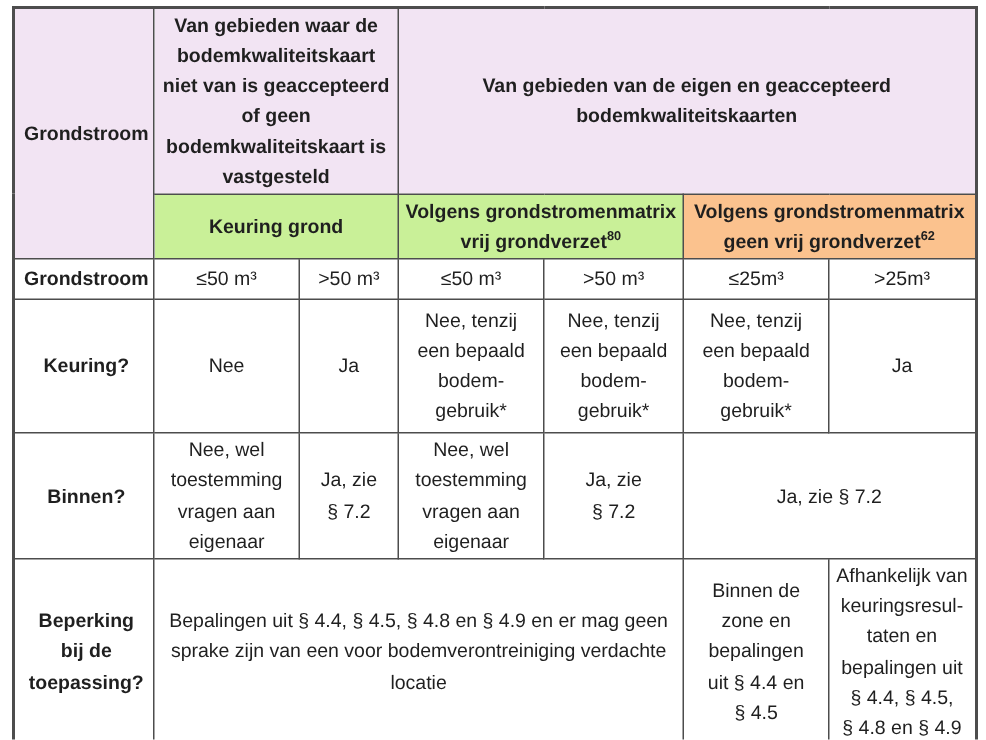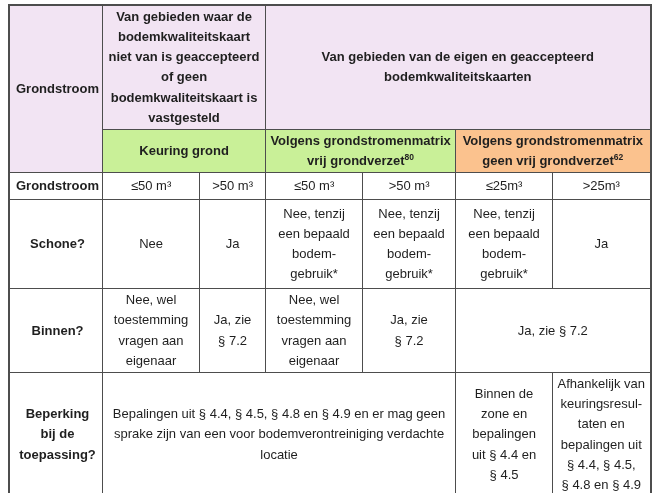--- a/index.html
+++ b/index.html
@@ -90,21 +90,21 @@
     <td class="rowlabel">Grondstroom</td>
     <td>≤50 m³</td>
     <td>&gt;50 m³</td>
     <td>≤50 m³</td>
     <td>&gt;50 m³</td>
     <td>≤25m³</td>
     <td>&gt;25m³</td>
   </tr>
 
   <tr style="height:89px">
-    <td class="rowlabel">Schone?</td>
+    <td class="rowlabel">Keuring?</td>
     <td>Nee</td>
     <td>Ja</td>
     <td>Nee, tenzij
 een bepaald
 bodem-
 gebruik*</td>
     <td>Nee, tenzij
 een bepaald
 bodem-
 gebruik*</td>

